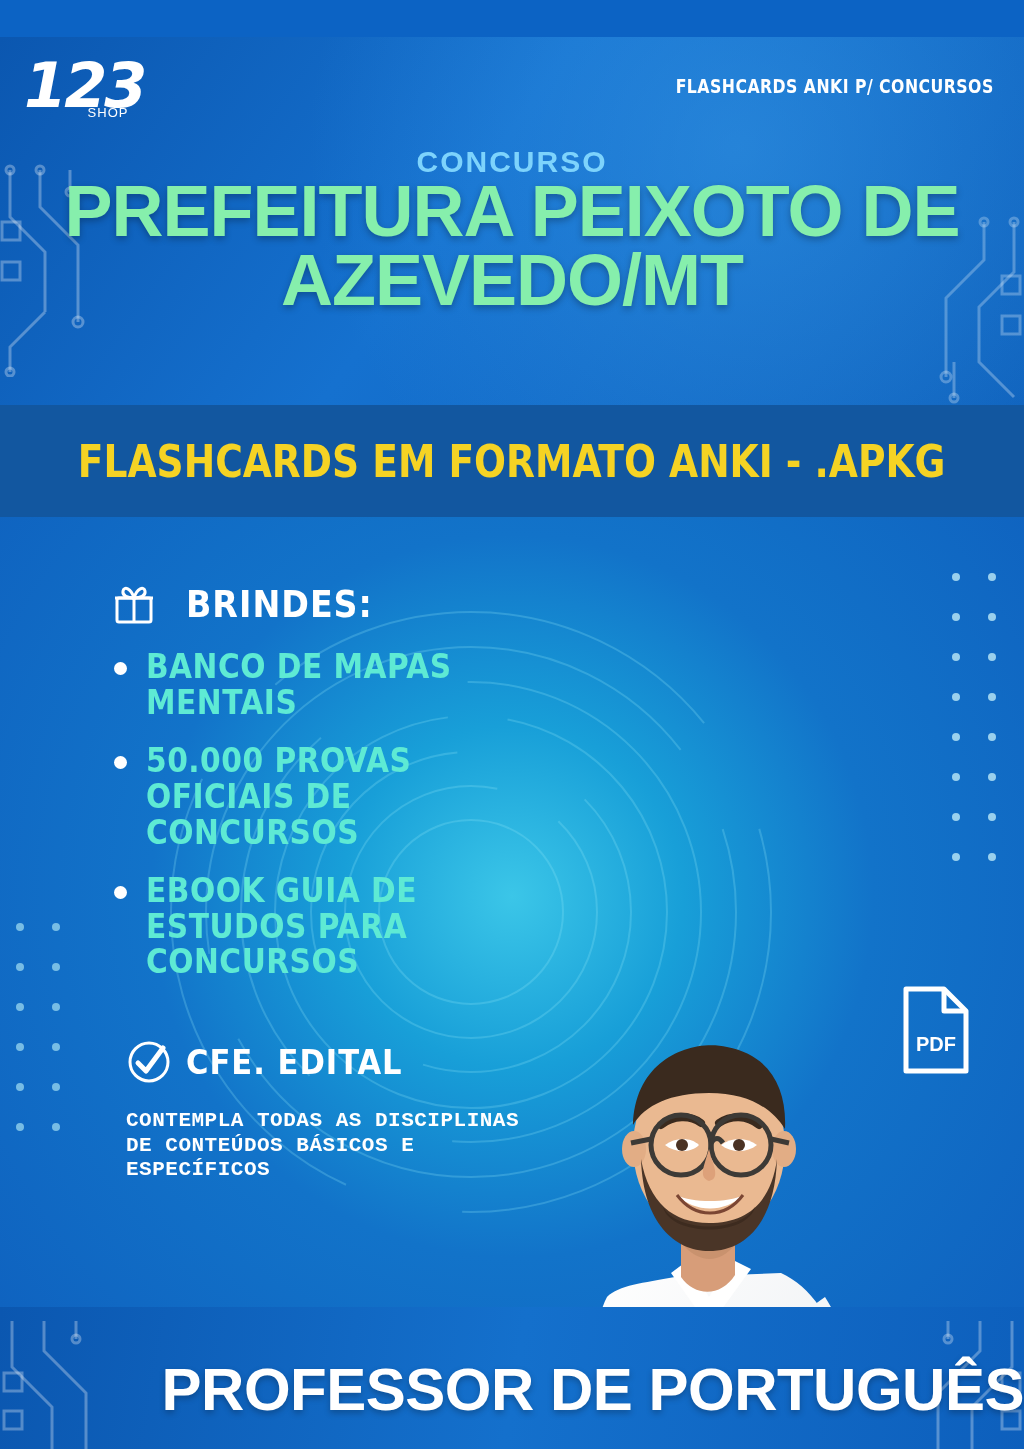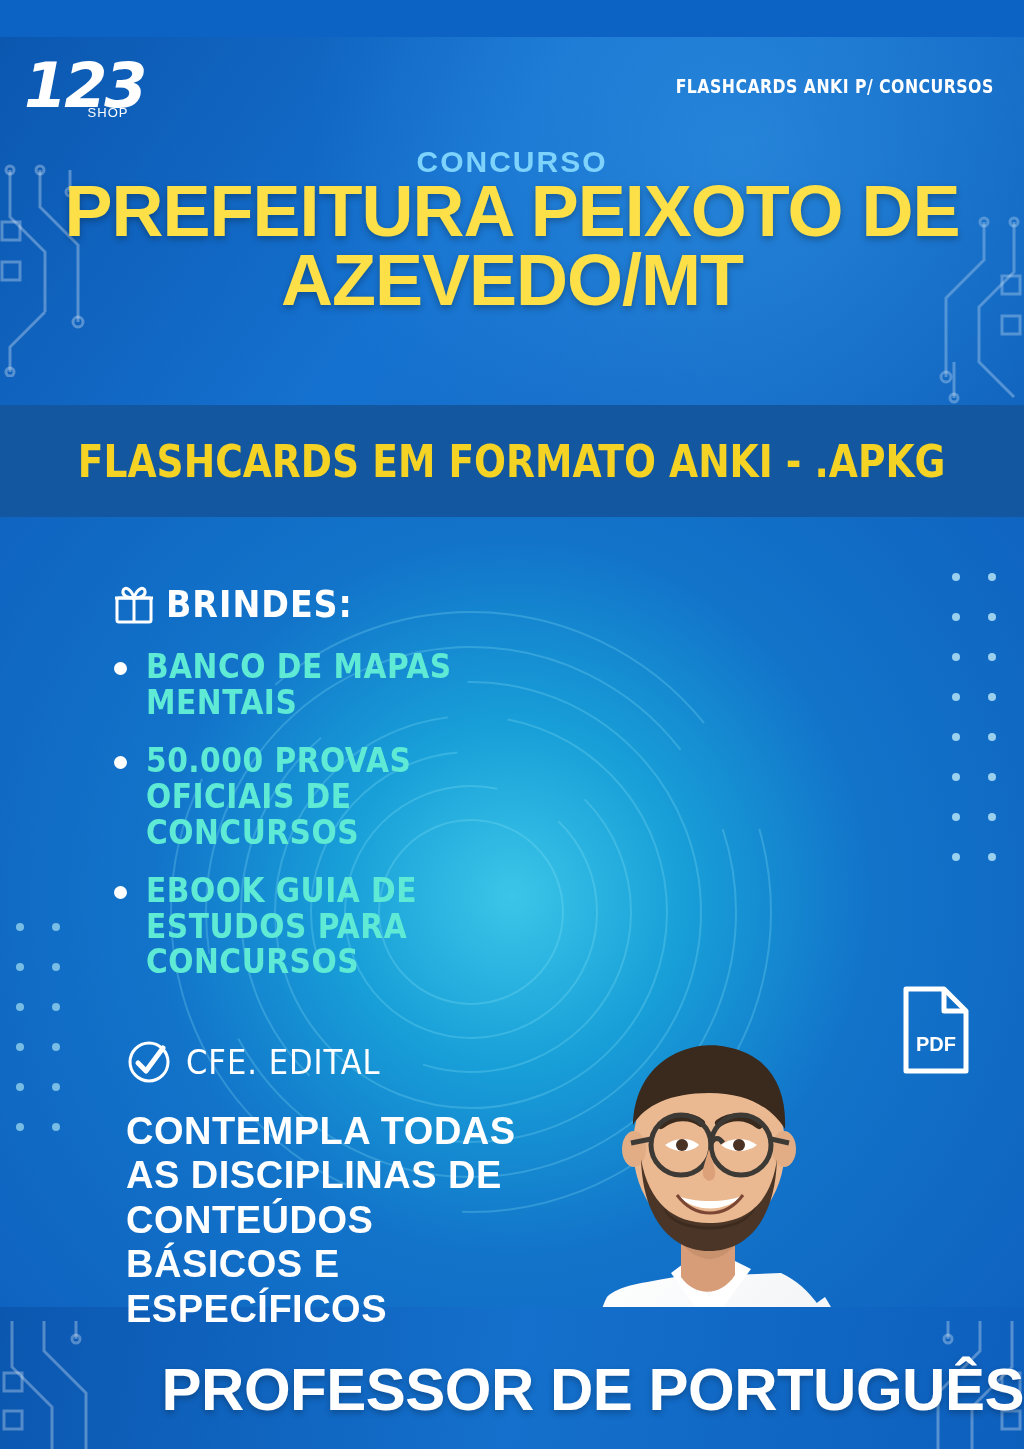--- a/index.html
+++ b/index.html
@@ -76,21 +76,21 @@
     color: #7dd3fc;
     font-size: 30px;
     font-weight: 800;
     letter-spacing: 2px;
     z-index: 5;
   }
 
   .title {
     position: absolute; top: 140px; left: 0; width: 1024px;
     text-align: center;
-    color: #fde047;
+    color: #86efac;
     font-size: 72px;
     font-weight: 800;
     line-height: .96;
     letter-spacing: -1px;
     text-shadow: 0 3px 7px rgba(0,0,0,.28);
     z-index: 5;
     padding: 0 30px;
   }
 
   
@@ -122,21 +122,21 @@
     transform: translate(-50%, -50%);
     opacity: .45;
   }
   .dots-right, .dots-left {
     position: absolute;
   }
 
   
   .brindes-head {
     position: absolute; left: 112px; top: 545px;
-    display: flex; align-items: flex-end; gap: 10px;
+    display: flex; align-items: flex-end; gap: 30px;
     z-index: 7;
   }
   .brindes-head .label {
     color: #ffffff;
     font-size: 37px;
     font-weight: 700;
     letter-spacing: 1px;
     font-family: "DejaVu Sans Condensed", "Liberation Sans Narrow", "Liberation Sans", sans-serif;
   }
 
@@ -167,34 +167,34 @@
 
   
   .cfe-head {
     position: absolute; left: 126px; top: 1002px;
     display: flex; align-items: center; gap: 14px;
     z-index: 7;
   }
   .cfe-head .label {
     color: #ffffff;
     font-size: 34px;
-    font-weight: 400;
+    font-weight: 700;
     letter-spacing: 1px;
     font-family: "DejaVu Sans Condensed", "Liberation Sans Narrow", "Liberation Sans", sans-serif;
   }
   .cfe-text {
     position: absolute; left: 126px; top: 1072px;
     width: 420px;
     color: #ffffff;
-    font-size: 38px;
+    font-size: 21px;
     font-weight: 700;
     line-height: 1.17;
     letter-spacing: .5px;
     z-index: 7;
-    font-family: Liberation Sans, sans-serif;
+    font-family: Liberation Mono, monospace;
   }
 
   
   .photo {
     position: absolute; left: 495px; top: 480px;
     width: 470px; height: 790px;
     z-index: 6;
   }
 
   .pdf-badge {

